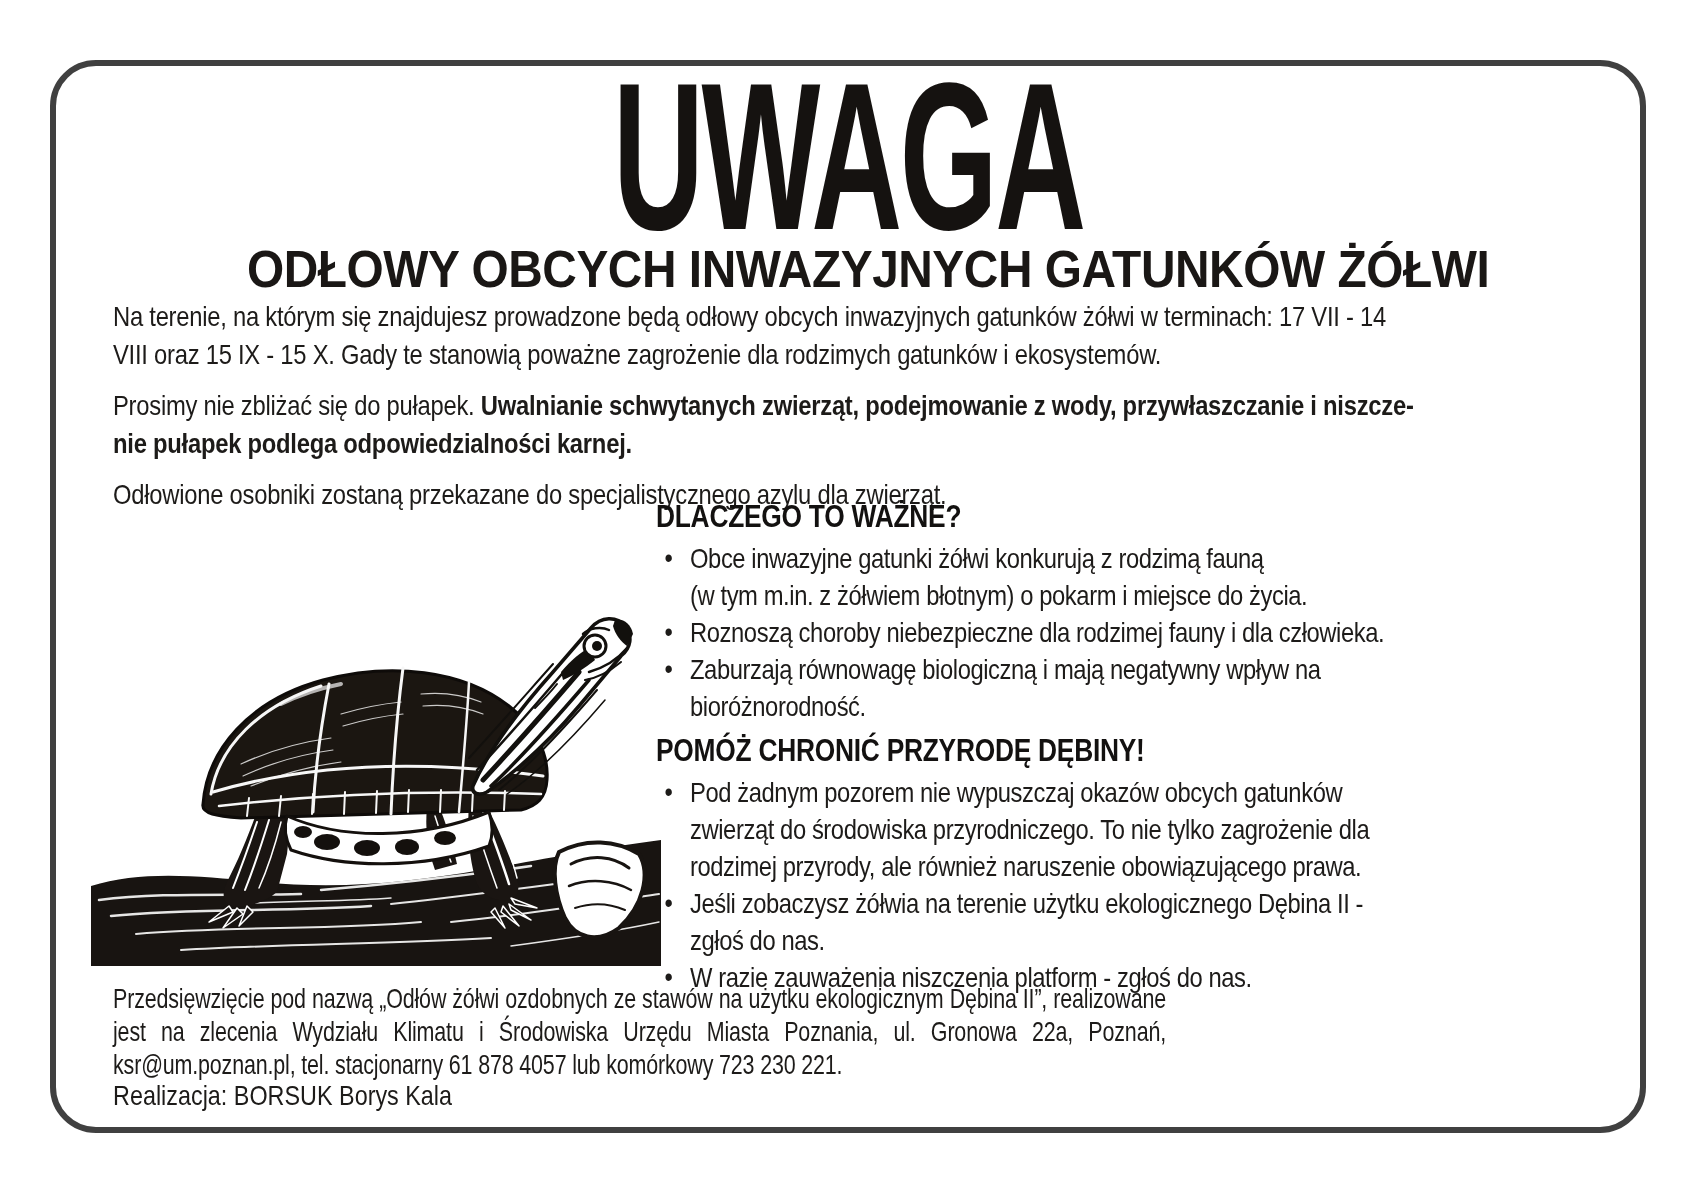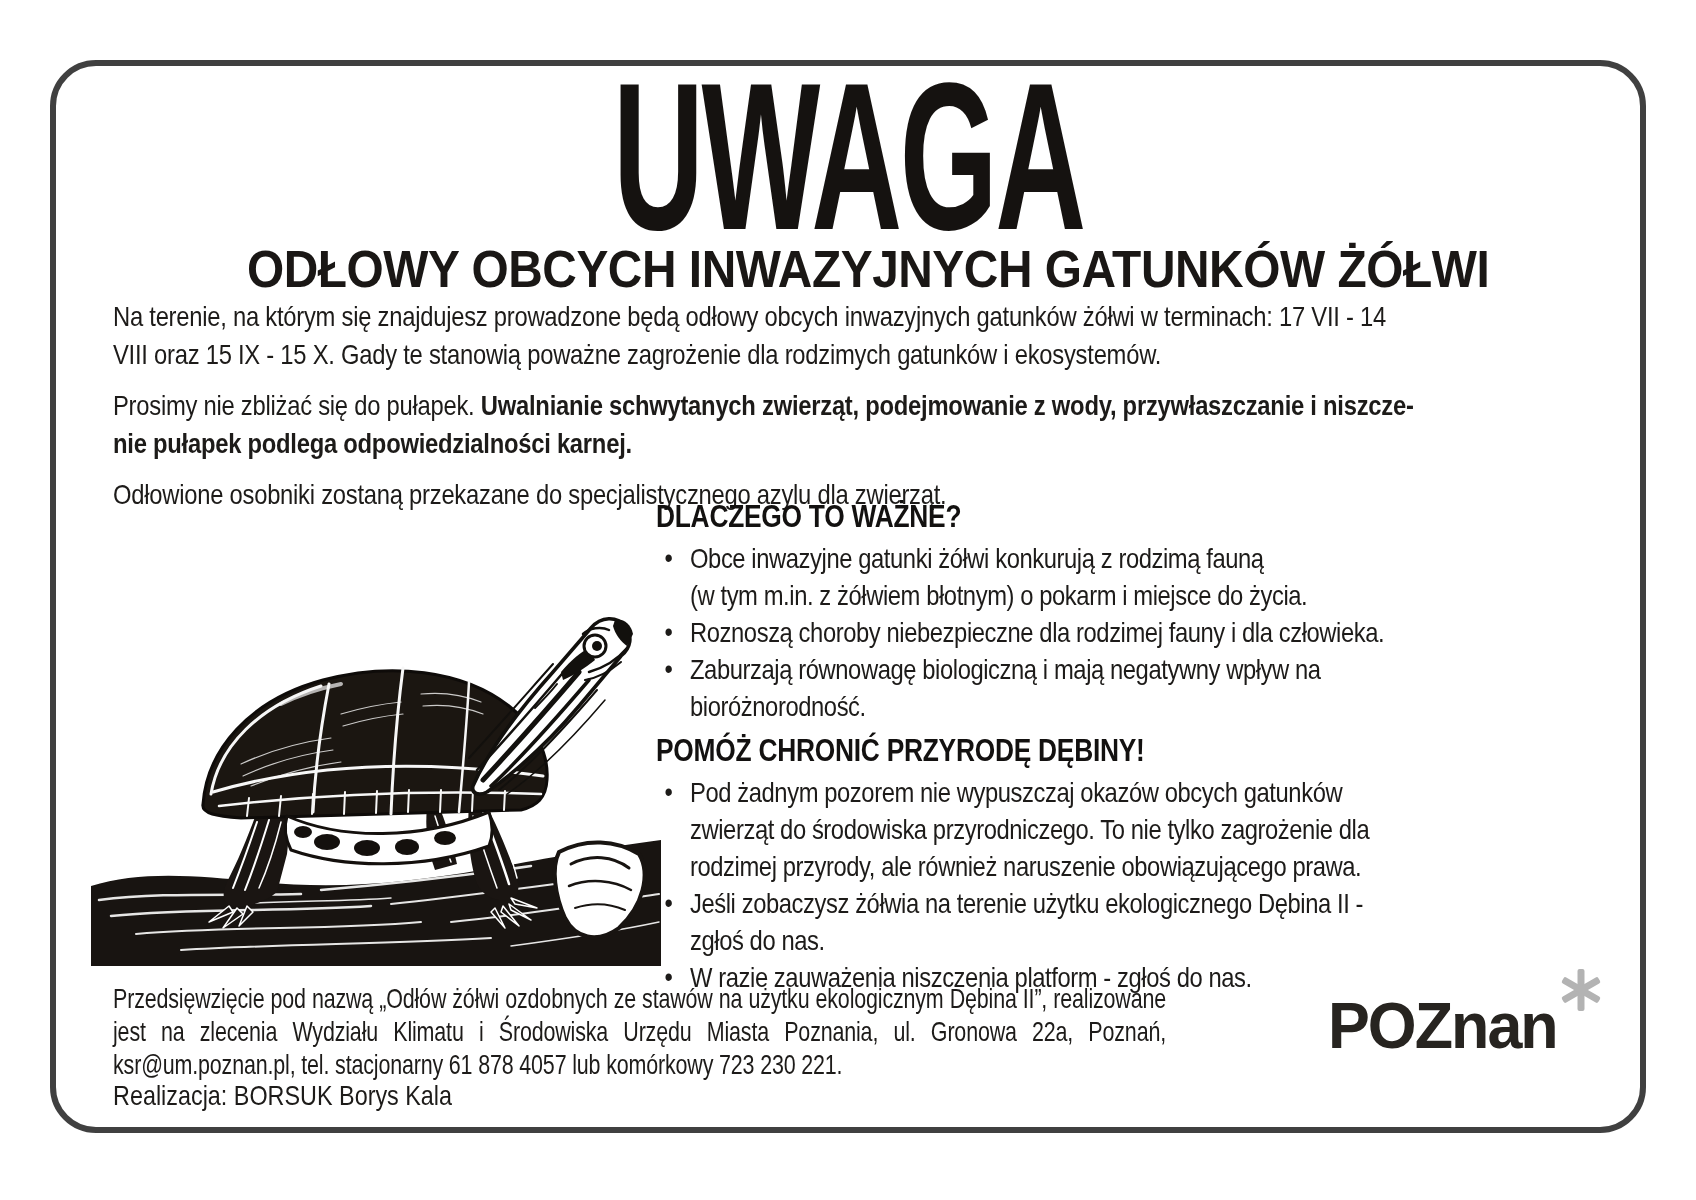--- a/index.html
+++ b/index.html
@@ -208,24 +208,14 @@
 rodzimej przyrody, ale również naruszenie obowiązującego prawa.</span></li>
       <li><span class="dot">•</span><span class="btxt">Jeśli zobaczysz żółwia na terenie użytku ekologicznego Dębina II -
 zgłoś do nas.</span></li>
       <li><span class="dot">•</span><span class="btxt">W razie zauważenia niszczenia platform - zgłoś do nas.</span></li>
     </ul>
   </div>
 
   <p class="footer-about">Przedsięwzięcie pod nazwą „Odłów żółwi ozdobnych ze stawów na użytku ekologicznym Dębina II”, realizowane jest na zlecenia Wydziału Klimatu i Środowiska Urzędu Miasta Poznania, ul. Gronowa 22a, Poznań, ksr@um.poznan.pl, tel. stacjonarny 61 878 4057 lub komórkowy 723 230 221.</p>
   <p class="realization">Realizacja: BORSUK Borys Kala</p>
 
-  <div class="logo">
-    <span class="logo-text">POZnan</span>
-    <svg class="logo-star" width="46" height="46" viewBox="0 0 46 46">
-      <g fill="#b3b3b3">
-        <rect x="19.5" y="2" width="7" height="42" rx="2"></rect>
-        <rect x="19.5" y="2" width="7" height="42" rx="2" transform="rotate(60 23 23)"></rect>
-        <rect x="19.5" y="2" width="7" height="42" rx="2" transform="rotate(120 23 23)"></rect>
-      </g>
-    </svg>
-  </div>
 
 </div>
 
 </body></html>

